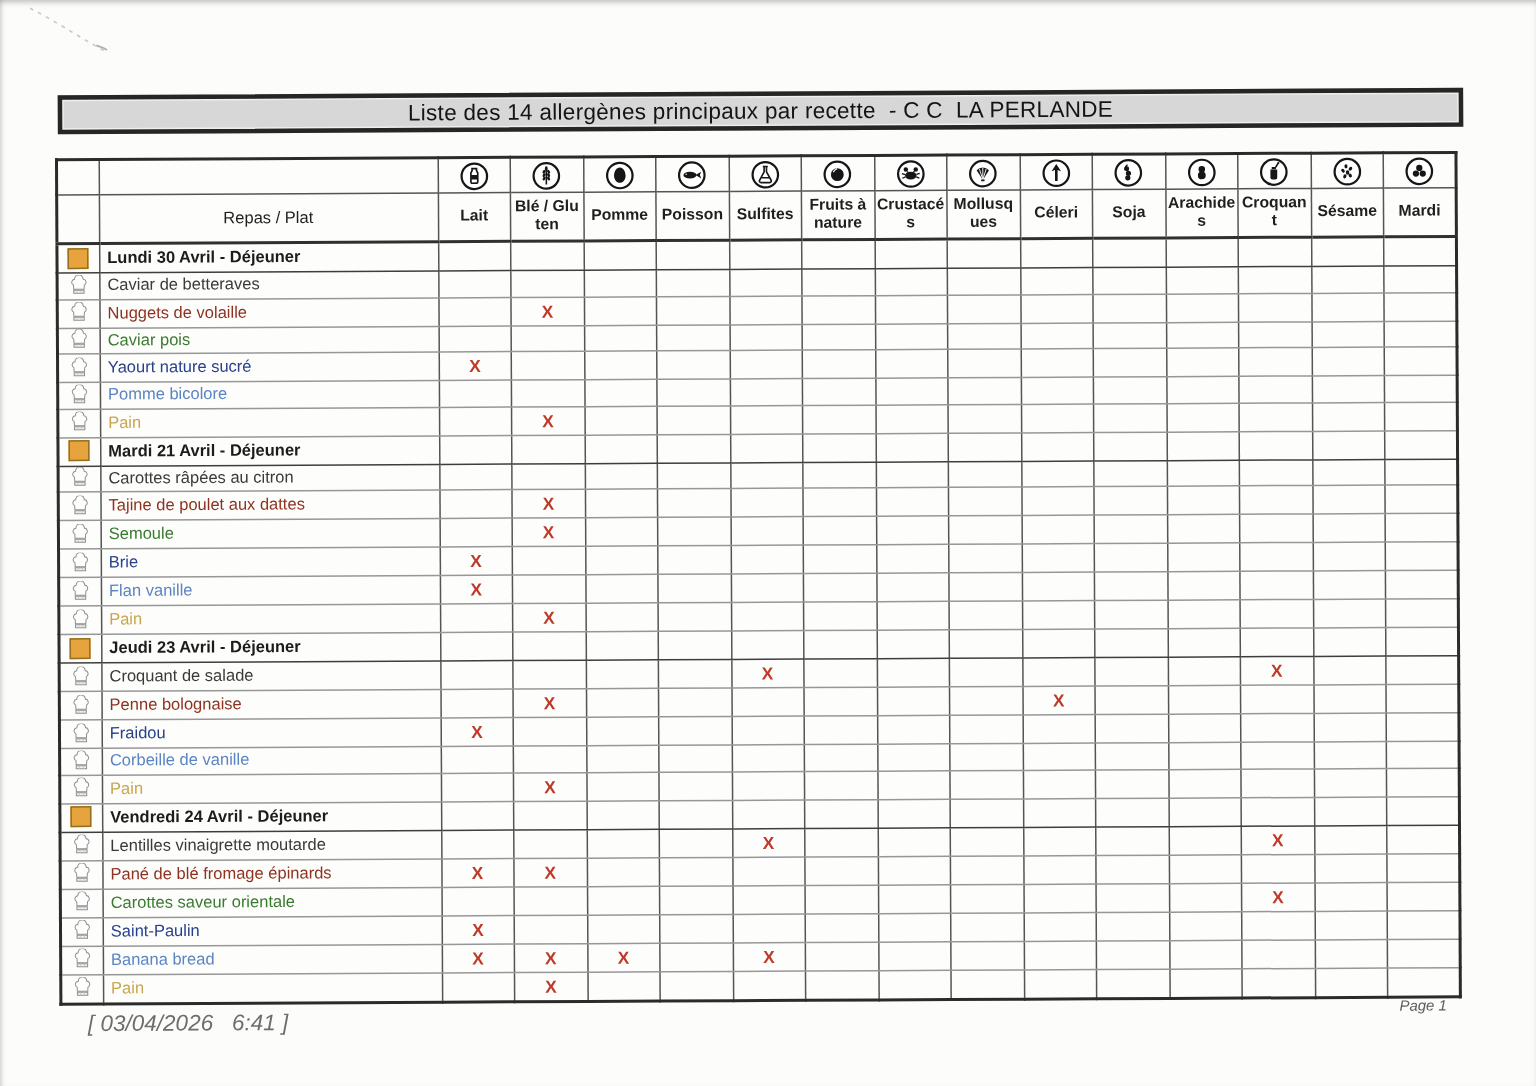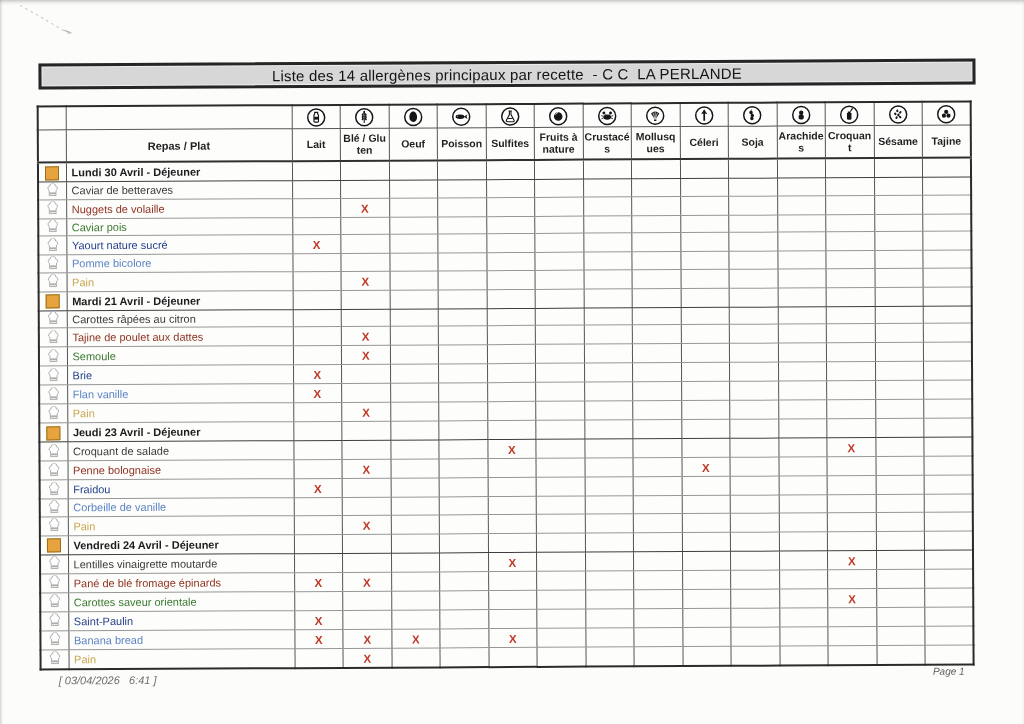--- a/index.html
+++ b/index.html
@@ -24,31 +24,31 @@
     position:absolute;left:38px;top:103px;width:935px;
     border-collapse:collapse;table-layout:fixed;
     border:2px solid #2b2b2b;background:#fdfdfc;
   }
   .alg th,.alg td{border:1px solid #555;padding:0;overflow:hidden;}
   .alg thead tr.icon-row th{height:22px;vertical-align:middle;}
   .alg thead tr.label-row th{height:31px;vertical-align:middle;border-bottom:2px solid #303030;}
   .alg-ico{width:21px;height:21px;display:block;margin:0 auto;}
   .chef-ico{width:15px;height:15px;display:block;margin:0 auto;}
   .alg .alg-label{font-size:10.5px;font-weight:bold;color:#1f1f1f;text-align:center;line-height:1.12;word-break:break-all;padding:0 1px;}
-  .alg .dish-header{font-size:11px;font-weight:bold;color:#1f1f1f;text-align:center;}
+  .alg .dish-header{font-size:11px;font-weight:normal;color:#1f1f1f;text-align:center;}
   .alg tbody td{height:16.5px;border-top:1px solid #979797;border-bottom:1px solid #979797;}
   .alg tbody tr.day-row td{border-top:1px solid #3e3e3e;border-bottom:1px solid #3e3e3e;}
   .alg tbody td.c-dish{font-size:11px;padding-left:5px;white-space:nowrap;}
   .alg tbody tr.day-row td.c-dish{font-weight:bold;}
   .day-sq{display:inline-block;width:12px;height:12px;border:1px solid #97701f;vertical-align:middle;}
   .mark-cell{text-align:center;vertical-align:middle;}
   .xmark{font-weight:bold;font-size:11.5px;line-height:1;}
   .row-icon{text-align:center;vertical-align:middle;}
   
-  .footer-left{position:absolute;left:57px;top:672px;font-size:11px;font-style:italic;color:#6e6e6e;white-space:pre;text-align:center;}
+  .footer-left{position:absolute;left:57px;top:672px;font-size:15px;font-style:italic;color:#6e6e6e;white-space:pre;text-align:center;}
   .footer-right{position:absolute;right:61px;top:668px;font-size:10px;font-style:italic;color:#5c5c5c;}
 </style>
 </head>
 <body>
 
 <div class="sheet">
   <div class="tilt">
 
     <svg class="scribble" viewBox="0 0 80 42">
       <path d="M8 3 C 22 10, 40 22, 58 32" fill="none" stroke="#a9a9a9" stroke-width="1.1" stroke-dasharray="2.5 3.5" opacity="0.6"></path>
@@ -197,32 +197,32 @@
                 <circle cx="9.4" cy="13.7" r="2.4" fill="#161616"></circle>
                 <circle cx="14.6" cy="13.7" r="2.4" fill="#161616"></circle>
               </svg>
             </th>
           </tr>
           <tr class="label-row">
             <th class="c-icon"></th>
             <th class="c-dish dish-header">Repas / Plat</th>
             <th class="c-alg alg-label">Lait</th>
             <th class="c-alg alg-label">Blé / Gluten</th>
-            <th class="c-alg alg-label">Oeuf</th>
+            <th class="c-alg alg-label">Pomme</th>
             <th class="c-alg alg-label">Poisson</th>
             <th class="c-alg alg-label">Sulfites</th>
             <th class="c-alg alg-label">Fruits à nature</th>
             <th class="c-alg alg-label">Crustacés</th>
             <th class="c-alg alg-label">Mollusques</th>
             <th class="c-alg alg-label">Céleri</th>
             <th class="c-alg alg-label">Soja</th>
             <th class="c-alg alg-label">Arachides</th>
             <th class="c-alg alg-label">Croquant</th>
             <th class="c-alg alg-label">Sésame</th>
-            <th class="c-alg alg-label">Tajine</th>
+            <th class="c-alg alg-label">Mardi</th>
           </tr>
         </thead>
         <tbody>
           <tr class="day-row">
             <td class="c-icon row-icon"><span class="day-sq" style="background:#E7A33E"></span></td>
             <td class="c-dish" style="color:#1C1C1C">Lundi 30 Avril - Déjeuner</td>
             <td class="c-alg mark-cell"></td>
             <td class="c-alg mark-cell"></td>
             <td class="c-alg mark-cell"></td>
             <td class="c-alg mark-cell"></td>

